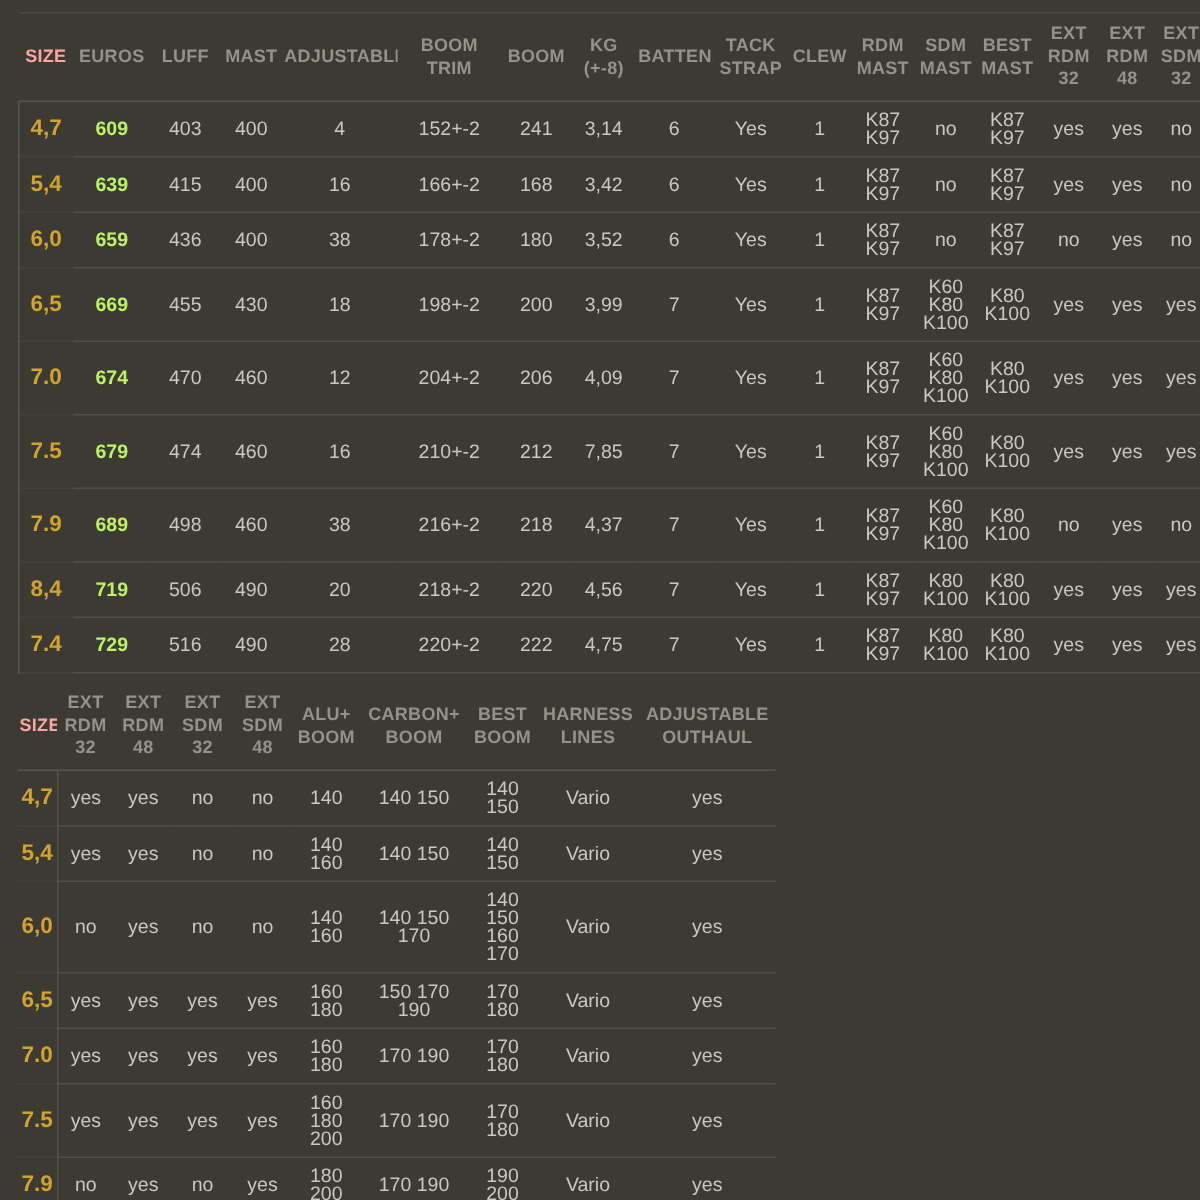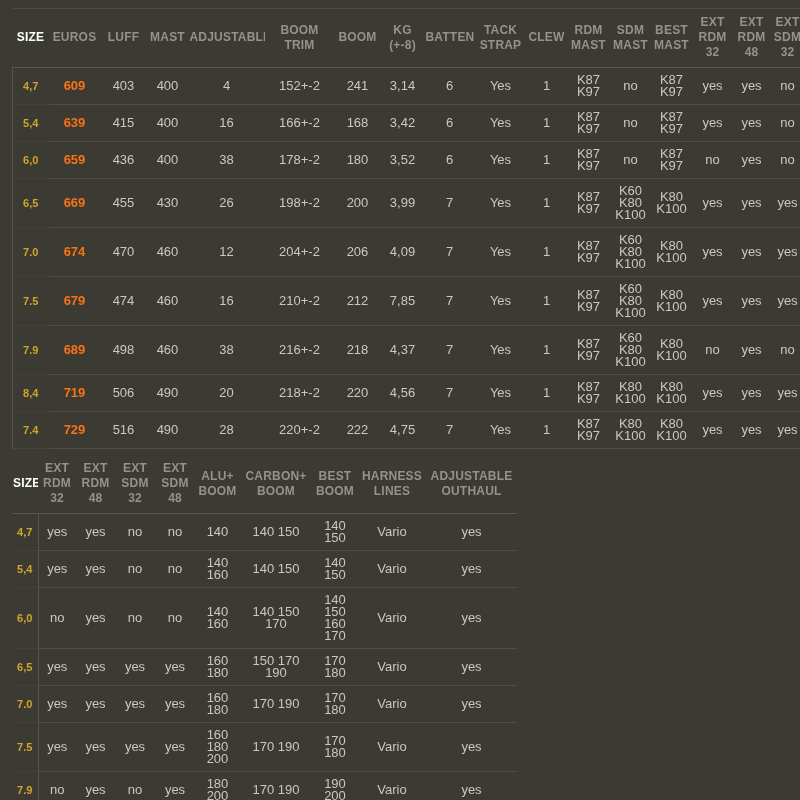--- a/index.html
+++ b/index.html
@@ -17,34 +17,34 @@
   th, td {
     text-align:center; vertical-align:middle; white-space:pre-line;
     overflow:hidden;
   }
   thead th {
     font-size:12px; font-weight:bold; color:#94928a;
     line-height:15px; padding:6px 1px 7px; letter-spacing:.2px;
     border-bottom:1px solid rgba(255,255,255,0.14);
   }
   #t0 thead th { border-top:1px solid rgba(255,255,255,0.09); }
-  thead th.size { color:#ffffff; }
+  thead th.size { color:#fca5a5; }
   tbody td {
     font-size:13px; color:#c9c8c1; line-height:12px; padding:6px 1px;
     border-top:1px solid rgba(255,255,255,0.10);
   }
   tbody th {
-    font-size:11px; font-weight:bold; color:#d2a42c; line-height:12px;
+    font-size:15px; font-weight:bold; color:#d2a42c; line-height:12px;
     padding:6px 1px; border-top:1px solid rgba(255,255,255,0.04);
   }
   #t0 tbody th { border-left:1px solid rgba(255,255,255,0.13); }
   #t1 tbody th { border-right:1px solid rgba(255,255,255,0.13); }
   tbody tr:last-child td { border-bottom:1px solid rgba(255,255,255,0.10); }
   tbody tr:last-child th { border-bottom:1px solid rgba(255,255,255,0.05); }
-  td.euros { color:#f97316; font-weight:bold; }
+  td.euros { color:#bef264; font-weight:bold; }
 </style>
 </head>
 <body>
 
 <div class="page">
   <table class="spec" id="t0">
       <colgroup>
         <col style="width: 36px;">
         <col style="width: 52px;">
         <col style="width: 46px;">
@@ -158,21 +158,21 @@
 K97</td>
           <td>no</td>
           <td>yes</td>
           <td>no</td>
         </tr>
         <tr>
           <th>6,5</th>
           <td class="euros">669</td>
           <td>455</td>
           <td>430</td>
-          <td>26</td>
+          <td>18</td>
           <td>198+-2</td>
           <td>200</td>
           <td>3,99</td>
           <td>7</td>
           <td>Yes</td>
           <td>1</td>
           <td>K87
 K97</td>
           <td>K60
 K80

